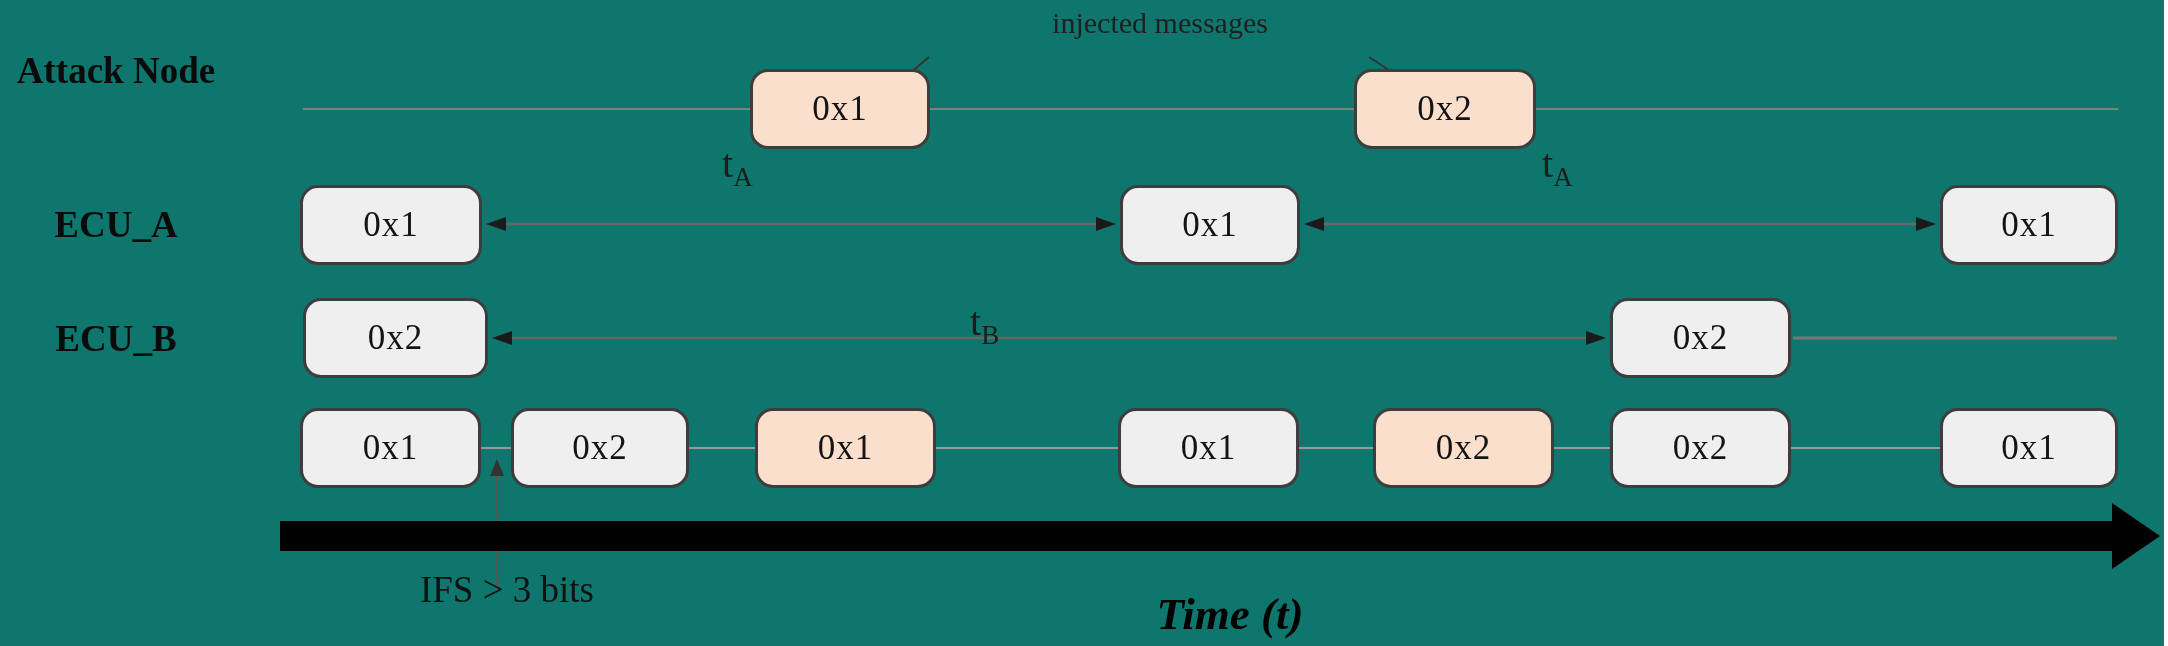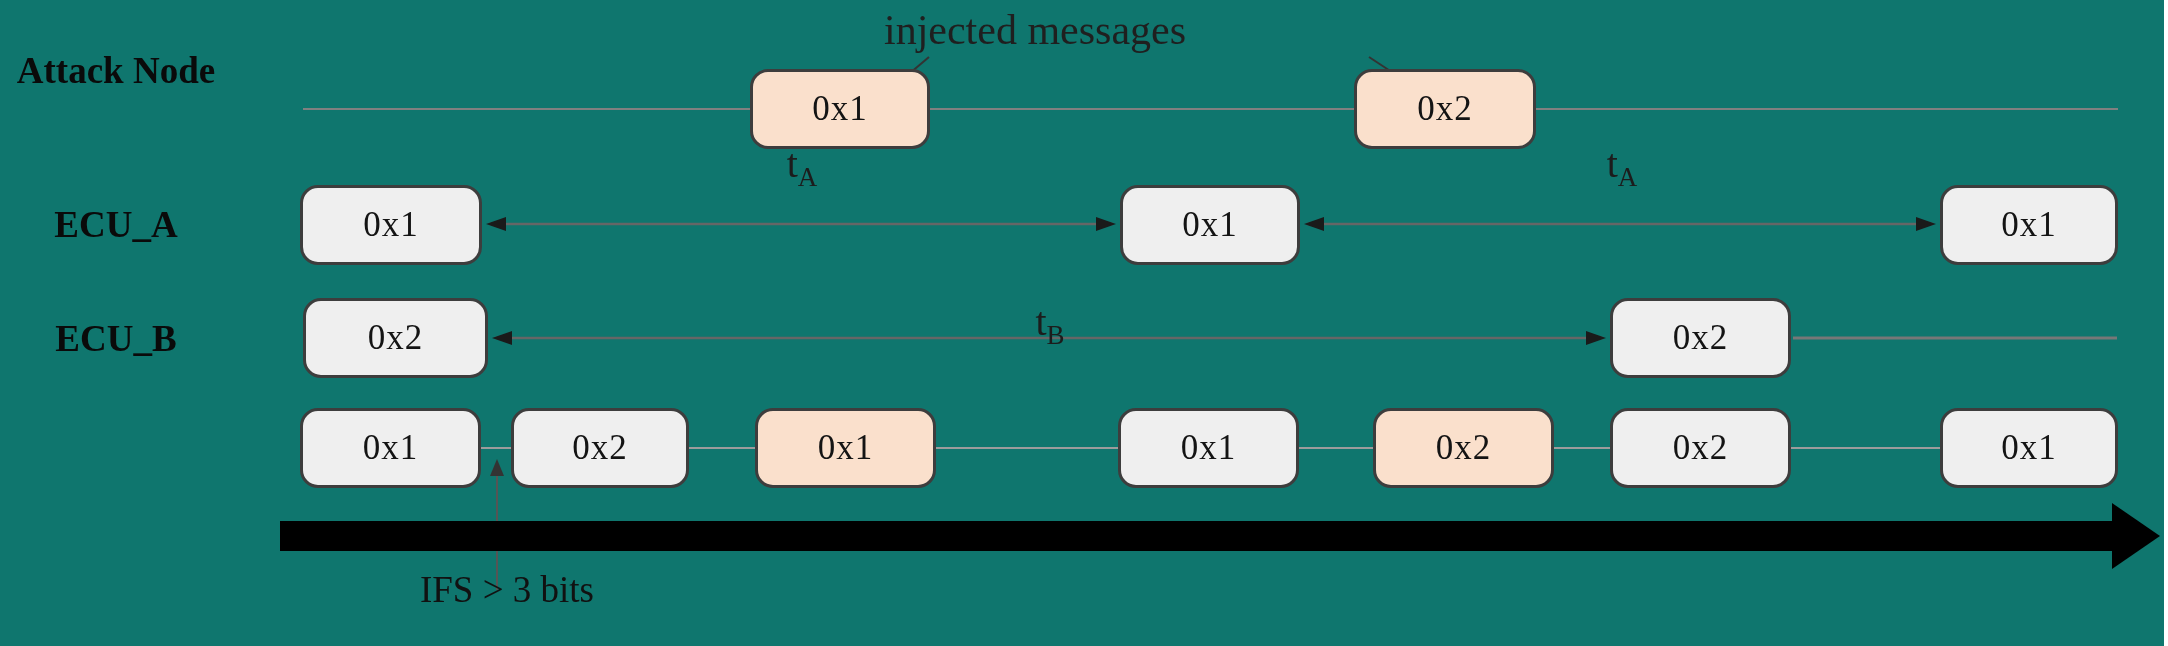--- a/index.html
+++ b/index.html
@@ -13,25 +13,25 @@
     font-weight:bold;font-size:37px;line-height:46px;color:#0a0a0a;z-index:4;
   }
   .msg-box{
     position:absolute;height:80px;box-sizing:border-box;
     border:3px solid #3d3d3d;border-radius:18px;
     display:flex;align-items:center;justify-content:center;
     font-size:35px;letter-spacing:1px;color:#141414;z-index:3;background:#efefef;
   }
   .msg-box.injected{background:#fae0cc;}
   .interval-label{
-    position:absolute;width:160px;text-align:center;font-size:40px;color:#1c1c1c;z-index:4;
+    position:absolute;width:160px;text-align:left;font-size:40px;color:#1c1c1c;z-index:4;
   }
   .interval-label sub{font-size:27px;line-height:0;}
   .note{position:absolute;color:#1f1f1f;z-index:4;}
-  .note-injected{left:884px;top:6px;width:600px;font-size:42px;}
+  .note-injected{left:860px;top:6px;width:600px;text-align:center;font-size:30px;}
   .note-ifs{left:357px;top:568px;width:300px;text-align:center;font-size:37px;color:#111;}
   .note-time{left:1100px;top:588px;width:260px;text-align:center;
              font-size:45px;font-weight:bold;font-style:italic;color:#000;}
 </style>
 </head>
 <body>
 
 <div class="canvas">
 
   <svg class="layer-svg" width="2168" height="646" viewBox="0 0 2168 646">
@@ -92,14 +92,15 @@
   </div>
   <div class="interval-label" style="left:1542px;top:140px;">
     <span>t</span><sub>A</sub>
   </div>
   <div class="interval-label" style="left:970px;top:254px;margin-top:44px;">
     <span>t</span><sub>B</sub>
   </div>
 
   <div class="note note-injected">injected messages</div>
   <div class="note note-ifs">IFS &gt; 3 bits</div>
+  <div class="note note-time">Time (t)</div>
 
 </div>
 
 </body></html>

